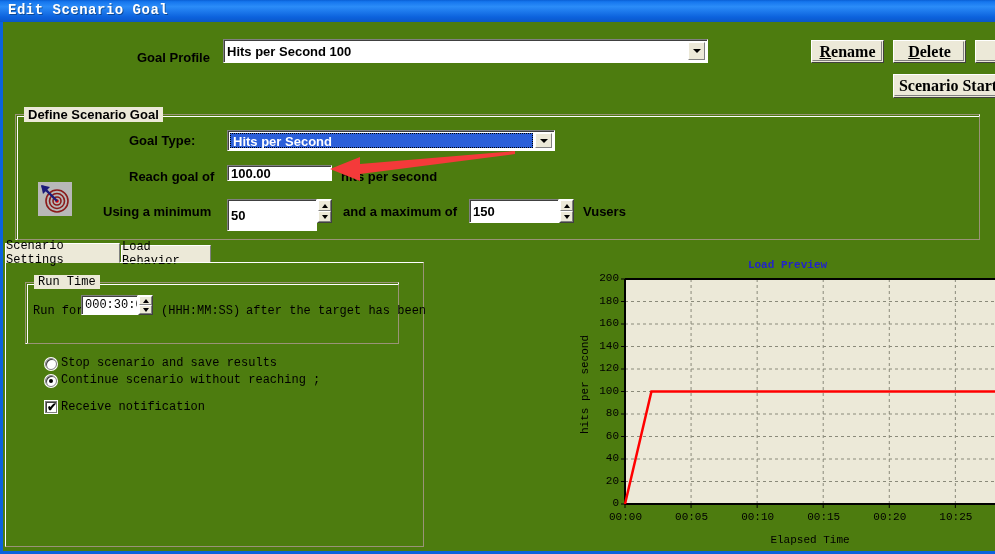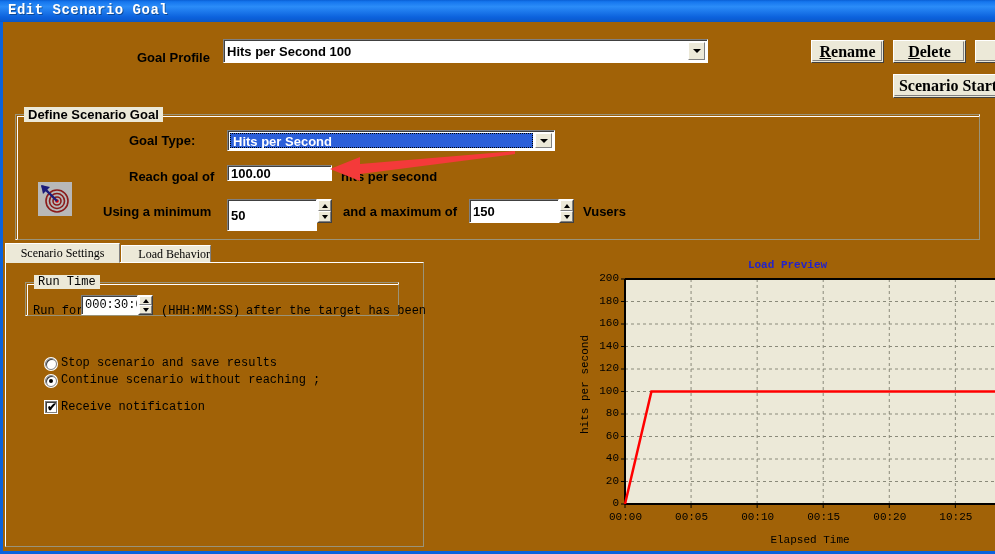--- a/index.html
+++ b/index.html
@@ -20,21 +20,21 @@
   }
   .titlebar .ttext{
     position:absolute;left:8px;top:2px;
     color:#ffffff;font-family:"Liberation Mono", monospace;
     font-size:14px;font-weight:bold;letter-spacing:0.5px;
     text-shadow:1px 1px 0 rgba(0,0,0,.35);
   }
   .left-edge{position:absolute;left:0;top:22px;width:3px;height:532px;background:#0a62dd;}
   .bottom-edge{position:absolute;left:0;top:551px;width:995px;height:3px;background:#0a62dd;}
 
-  .client{position:absolute;left:3px;top:22px;width:992px;height:529px;background:#a16207;}
+  .client{position:absolute;left:3px;top:22px;width:992px;height:529px;background:#4d7c0f;}
 
   
   .lbl{position:absolute;font-family:"Liberation Sans", sans-serif;font-size:13px;font-weight:bold;color:#000;white-space:nowrap;}
   .lblmono{position:absolute;font-family:"Liberation Mono", monospace;font-size:12px;color:#000;white-space:nowrap;}
 
   .textbox{
     position:absolute;background:#ffffff;
     border:1px solid;border-color:#808080 #ffffff #ffffff #808080;
     box-shadow:inset 1px 1px 0 #404040;
     box-sizing:border-box;overflow:hidden;
@@ -101,21 +101,21 @@
     position:absolute;top:-8px;left:8px;background:#ece9d8;padding:0 4px;
     font-family:"Liberation Sans", sans-serif;font-size:13px;font-weight:bold;color:#000;z-index:3;white-space:nowrap;
   }
   .group.mono > .gtitle{font-family:"Liberation Mono", monospace;font-size:12px;font-weight:normal;}
 
   
   .tab{
     position:absolute;height:20px;box-sizing:border-box;background:#ece9d8;
     border:1px solid;border-color:#ffffff #808080 #ece9d8 #ffffff;
     display:flex;align-items:center;justify-content:center;
-    font-family:Liberation Serif, serif;font-size:12px;color:#000;
+    font-family:Liberation Mono, monospace;font-size:12px;color:#000;
   }
   .tab.inactive{top:245px;height:18px;border-bottom-color:#808080;justify-content:flex-end;}
   .tabpanel{position:absolute;box-sizing:border-box;border:1px solid;border-color:#ffffff #9a9378 #9a9378 #ffffff;}
 
   
   .radio{position:absolute;width:12px;height:12px;border-radius:50%;background:#ffffff;border:1px solid #808080;box-shadow:inset 1px 1px 0 #404040, 0 0 0 1px #ffffff;box-sizing:border-box;}
   .radio .dot{position:absolute;left:3px;top:3px;width:4px;height:4px;border-radius:50%;background:#000;}
   .cbox{position:absolute;width:12px;height:12px;background:#ffffff;border:1px solid #808080;box-shadow:inset 1px 1px 0 #404040, 0 0 0 1px #ffffff;box-sizing:border-box;}
   .cbox .tick{position:absolute;left:1px;top:-1px;font-family:"Liberation Sans", sans-serif;font-size:12px;font-weight:bold;color:#000;line-height:12px;}
 
@@ -228,21 +228,21 @@
     <div class="lbl" style="left:580px;top:182px;">Vusers</div>
 
     <div class="tab" style="left:2px;top:221px;width:115px;z-index:5;">
       <span>Scenario Settings</span>
     </div>
     <div class="tab inactive" style="left:118px;top:223px;width:90px;height:18px;">
       <span>Load Behavior</span>
     </div>
     <div class="tabpanel" style="left:2px;top:240px;width:419px;height:285px;"></div>
 
-    <div class="group mono" style="left:22px;top:260px;width:374px;height:34px;">
+    <div class="group mono" style="left:22px;top:260px;width:374px;height:62px;">
       <div class="gtitle">Run Time</div>
     </div>
     <div class="lblmono" style="left:30px;top:282px;">Run for</div>
     <div class="textbox mono" style="left:78px;top:273px;width:57px;height:20px;">
       <span class="val">000:30:0</span>
     </div>
     <div class="spin" style="left:135px;top:273px;height:20px;">
       <div class="half up">
           <i></i>
         </div>

